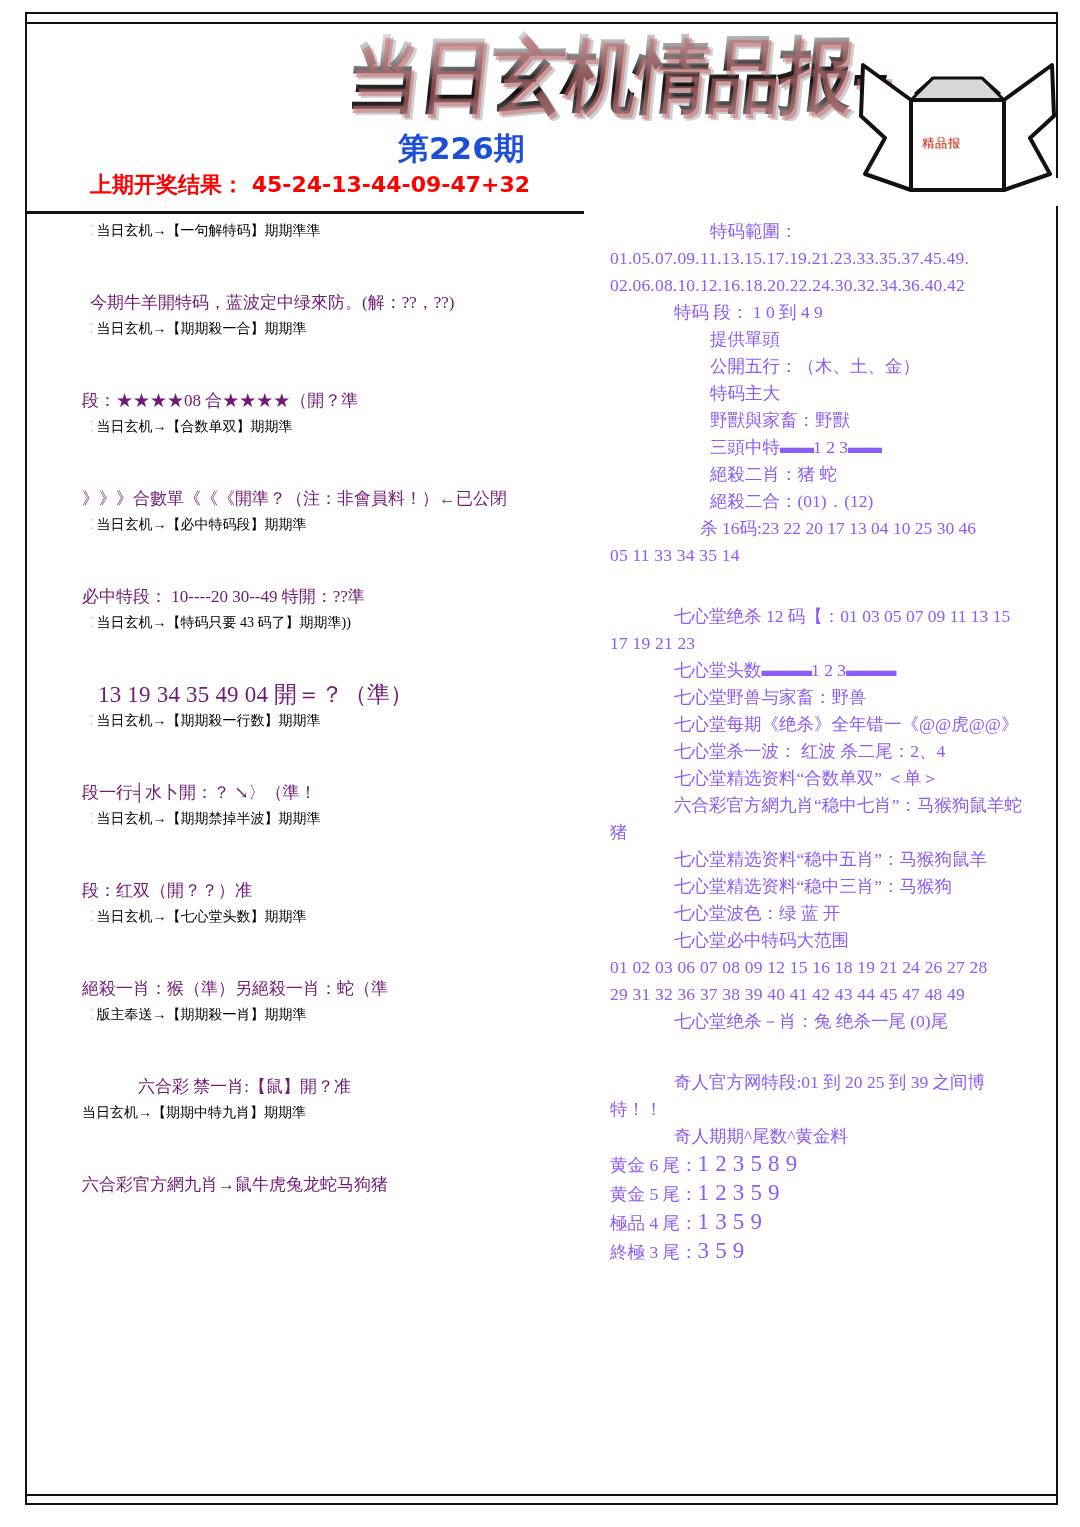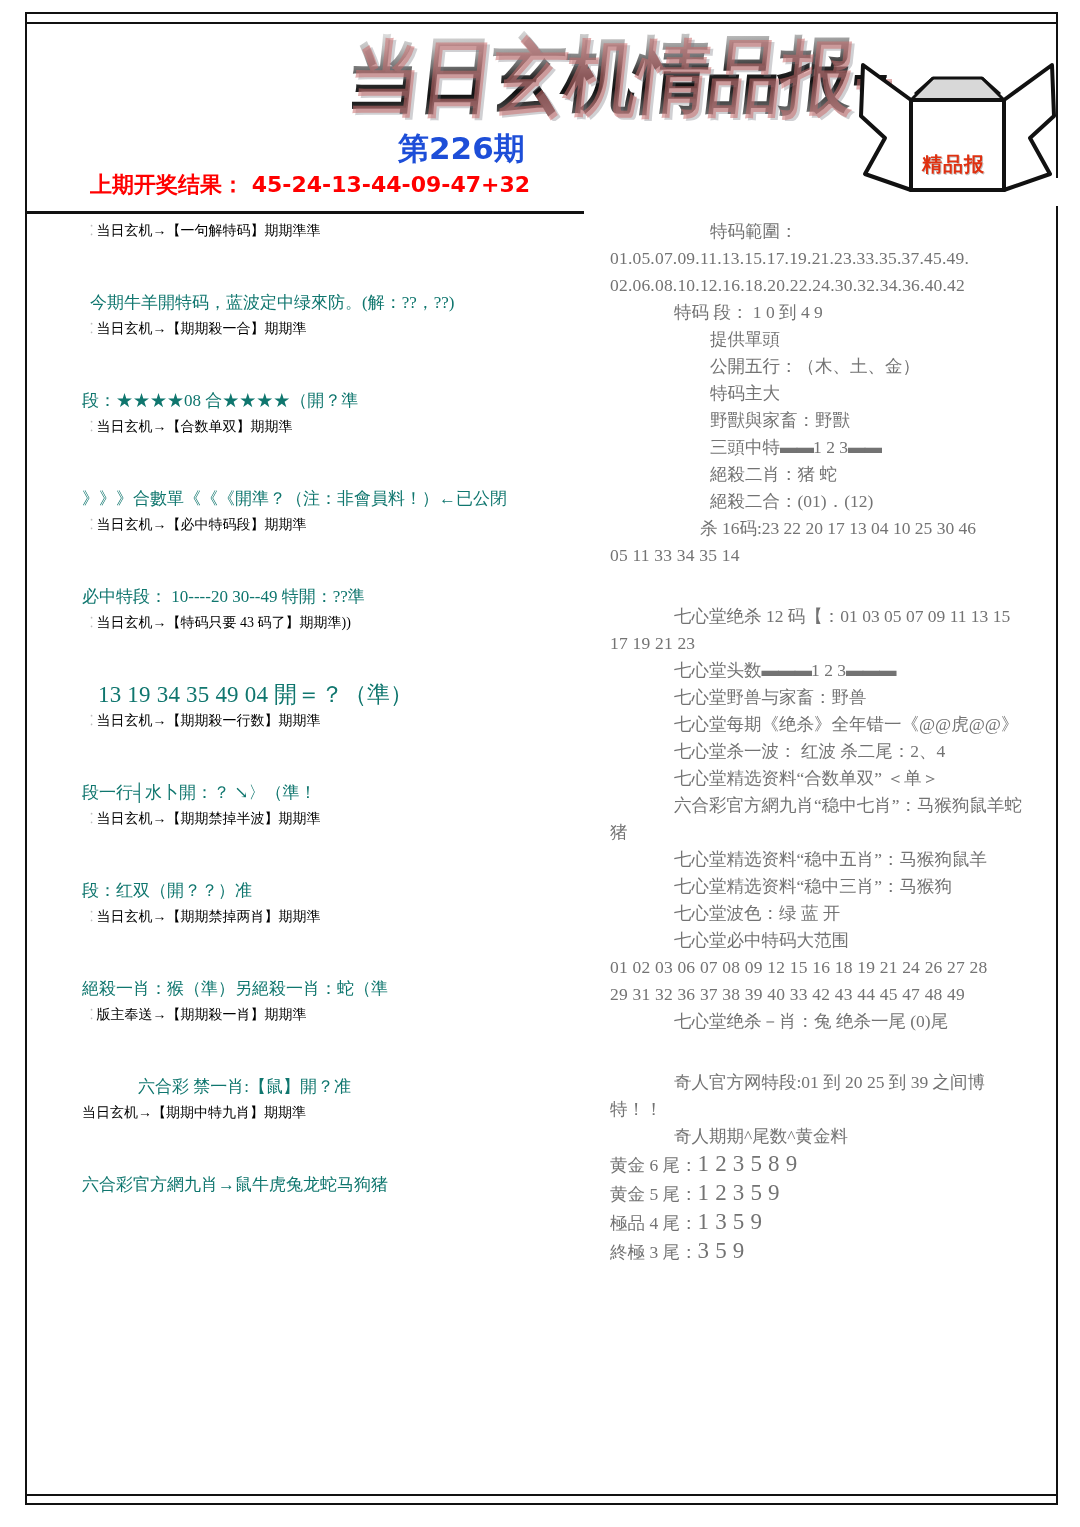--- a/index.html
+++ b/index.html
@@ -57,34 +57,33 @@
     position:absolute;left:90px;top:170px;
     font-family:"DejaVu Sans","Liberation Sans",sans-serif;
     font-weight:bold;font-size:22px;color:#ff0000;white-space:nowrap;
   }
   
   #ribbon{position:absolute;left:855px;top:38px;width:205px;height:170px;}
   #ribbon svg{display:block;}
   #ribbon-label{
     position:absolute;left:922px;top:135px;
     font-family:"DejaVu Sans","Liberation Sans",sans-serif;
-    font-weight:bold;font-size:20px;color:#e03010;letter-spacing:1px;
+    font-weight:normal;font-size:12px;color:#e03010;letter-spacing:1px;
     text-shadow:1px 1px 0 rgba(0,0,0,.25);
-    margin-top:16px;
   }
   
   #left-rule{position:absolute;left:27px;top:211px;width:557px;height:3px;background:#111;}
   
   #col-left{position:absolute;left:90px;top:218px;width:500px;}
   #col-right{position:absolute;left:600px;top:218px;width:452px;}
   .block{margin:0 0 0 0;}
   .line{
-    font-size:17.5px;line-height:26px;white-space:nowrap;color:#737373;
-  }
-  .row-note{font-size:17px;line-height:26px;color:#0f766e;}
+    font-size:17.5px;line-height:26px;white-space:nowrap;color:#8b5cf6;
+  }
+  .row-note{font-size:17px;line-height:26px;color:#701a75;}
   .row-main{font-weight:normal;font-size:14px;line-height:26px;color:#000;}
   .dimdot{color:#bbb;}
   .spacer-lg{height:46px;}
   .spacer-md{height:34px;}
   .indent2{padding-left:74px;}
   .indent3{padding-left:110px;}
   .nums{
     font-family:"Liberation Serif","DejaVu Serif",serif;
     font-size:23px;letter-spacing:.2px;
   }
@@ -196,21 +195,21 @@
       <span>当日玄机→【期期禁掉半波】期期準</span>
     </div>
   </div>
 
   <div class="spacer-lg"></div>
 
   <div class="block">
     <div class="row-note line" style="margin-left:-8px;">段：红双（開？？）准</div>
     <div class="row-main line">
       <span class="dimdot">⁚</span>
-      <span>当日玄机→【期期禁掉两肖】期期準</span>
+      <span>当日玄机→【七心堂头数】期期準</span>
     </div>
   </div>
 
   <div class="spacer-lg"></div>
 
   <div class="block">
     <div class="row-note line" style="margin-left:-8px;">絕殺一肖：猴（準）另絕殺一肖：蛇（準</div>
     <div class="row-main line">
       <span class="dimdot">⁚</span>
       <span>版主奉送→【期期殺一肖】期期準</span>
@@ -263,21 +262,21 @@
     <div class="line indent2">七心堂每期《绝杀》全年错一《@@虎@@》</div>
     <div class="line indent2">七心堂杀一波： 红波 杀二尾：2、4</div>
     <div class="line indent2">七心堂精选资料“合数单双” ＜单＞</div>
     <div class="line indent2">六合彩官方網九肖“稳中七肖”：马猴狗鼠羊蛇</div>
     <div class="line" style="margin-left:10px;">猪</div>
     <div class="line indent2">七心堂精选资料“稳中五肖”：马猴狗鼠羊</div>
     <div class="line indent2">七心堂精选资料“稳中三肖”：马猴狗</div>
     <div class="line indent2">七心堂波色：绿 蓝 开</div>
     <div class="line indent2">七心堂必中特码大范围</div>
     <div class="line nums" style="margin-left:10px;">01 02 03 06 07 08 09 12 15 16 18 19 21 24 26 27 28</div>
-    <div class="line nums" style="margin-left:10px;">29 31 32 36 37 38 39 40 33 42 43 44 45 47 48 49</div>
+    <div class="line nums" style="margin-left:10px;">29 31 32 36 37 38 39 40 41 42 43 44 45 47 48 49</div>
     <div class="line indent2">七心堂绝杀－肖：兔 绝杀一尾 (0)尾</div>
   </div>
 
   <div class="spacer-md"></div>
 
   <div class="block">
     <div class="line indent2">奇人官方网特段:01 到 20 25 到 39 之间博</div>
     <div class="line" style="margin-left:10px;">特！！</div>
     <div class="line indent2">奇人期期^尾数^黄金料</div>
     <div class="line" style="margin-left:10px;">

